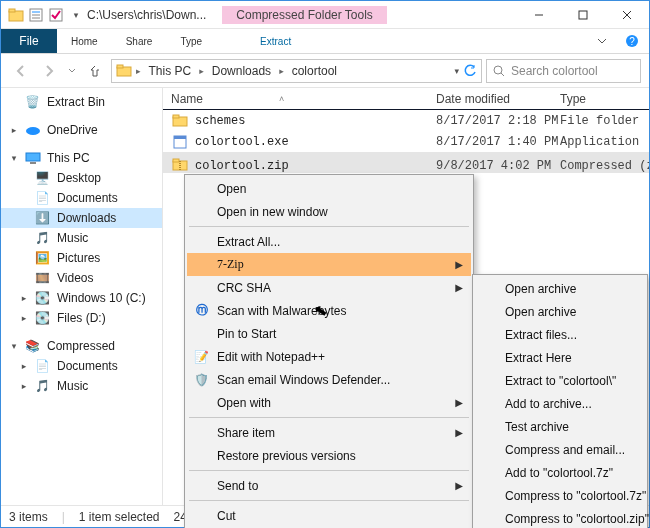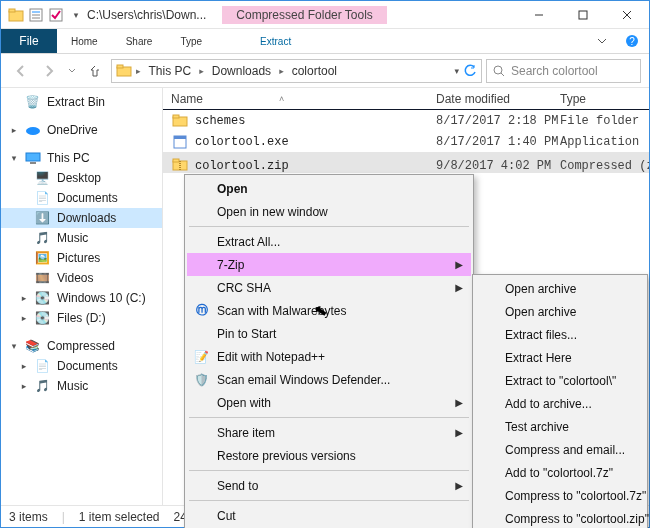--- a/index.html
+++ b/index.html
@@ -131,22 +131,22 @@
     background:#f2f2f2;
     border:1px solid #a0a0a0;
     box-shadow: 3px 3px 6px rgba(0,0,0,0.25);
     font-size:12px; color:#111;
     padding:2px;
   }
   .ctxmenu .mi {
     height:23px; display:flex; align-items:center;
     padding:0 28px 0 30px; white-space:nowrap; position:relative;
   }
-  .ctxmenu .mi.bold { font-weight:700; }
-  .ctxmenu .mi.hover { background:#f0abfc; }
+  .ctxmenu .mi.bold { font-weight:400; }
+  .ctxmenu .mi.hover { background:#fdba74;font-family:Liberation Serif, serif; }
   .ctxmenu .mi .mi-ico { position:absolute; left:6px; width:18px; text-align:center;}
   .ctxmenu .mi .arrow { position:absolute; right:8px; font-size:10px; color:#333;}
   .ctxmenu .msep { height:1px; margin:3px 2px; background:#c8c8c8;}
   #ctx1 { left:183px; top:173px; width:290px; }
   #ctx2 { left:471px; top:273px; width:176px; }
   .cursor {
     position:absolute; left:313px; top:300px; font-size:16px; color:#000;
     transform: rotate(-10deg);
     pointer-events:none;
   }

